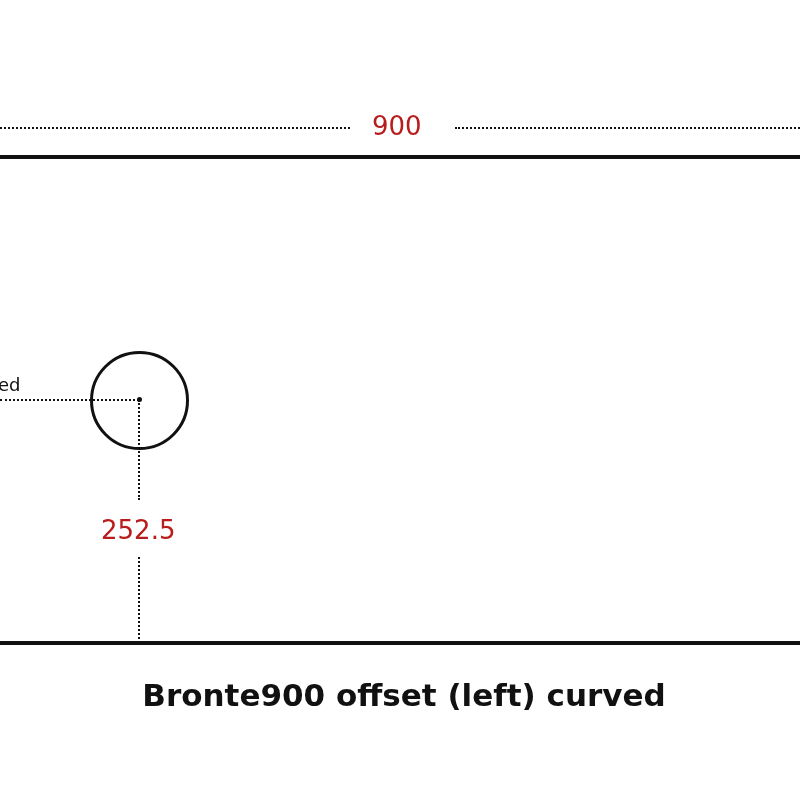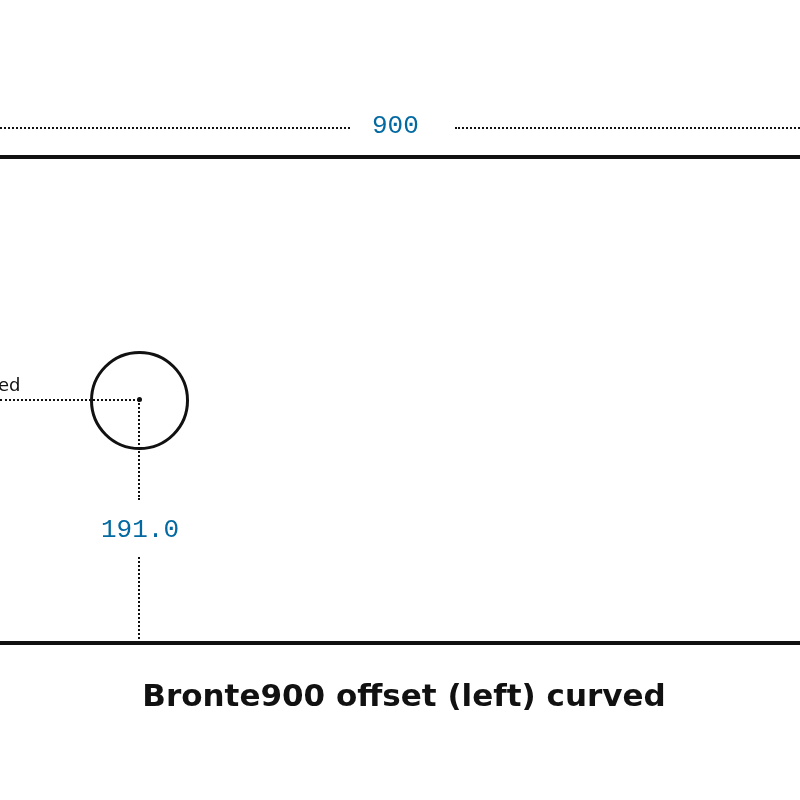--- a/index.html
+++ b/index.html
@@ -1,20 +1,20 @@
 <!DOCTYPE html>
 <html><head>
 <meta charset="utf-8">
 <style>
   html, body { margin: 0; padding: 0; background: #ffffff; }
   body { width: 800px; height: 800px; position: relative; overflow: hidden; font-family: "DejaVu Sans", sans-serif; color: #111; }
   .hline { position: absolute; left: 0; width: 800px; height: 4px; background: #111; }
   .dots-h { position: absolute; height: 0; border-top: 2.5px dotted #111; }
   .dots-v { position: absolute; width: 0; border-left: 2.5px dotted #111; }
-  .dim-label { position: absolute; font-size: 26px; line-height: 1; color: #0369a1; background: #fff; font-family: Liberation Mono, monospace; }
+  .dim-label { position: absolute; font-size: 26px; line-height: 1; color: #b91c1c; background: #fff; }
   .side-label { position: absolute; font-size: 18px; line-height: 1; color: #111; }
   .circle { position: absolute; border: 3px solid #111; border-radius: 50%; box-sizing: border-box; }
   .center-dot { position: absolute; width: 5px; height: 5px; border-radius: 50%; background: #111; }
   .caption { position: absolute; left: 0; width: 800px; text-align: center; font-size: 31px; font-weight: bold; color: #111; }
 </style>
 </head>
 <body>
 
 <div>
 
@@ -25,20 +25,20 @@
   <div class="hline" style="top:155px;"></div>
 
   <div class="side-label" style="left:-2px; top:376px;">ed</div>
 
   <div class="dots-h" style="left:0; top:399px; width:139px;"></div>
 
   <div class="circle" style="left:90px; top:351px; width:99px; height:99px;"></div>
   <div class="center-dot" style="left:137px; top:397px;"></div>
 
   <div class="dots-v" style="left:138px; top:400px; height:100px;"></div>
-  <div class="dim-label" style="left:101px; top:517px;">191.0</div>
+  <div class="dim-label" style="left:101px; top:517px;">252.5</div>
   <div class="dots-v" style="left:138px; top:557px; height:86px;"></div>
 
   <div class="hline" style="top:641px;"></div>
 
   <div class="caption" style="top:677px; padding-left:4px;">Bronte900 offset (left) curved</div>
 
 </div>
 
 </body></html>

